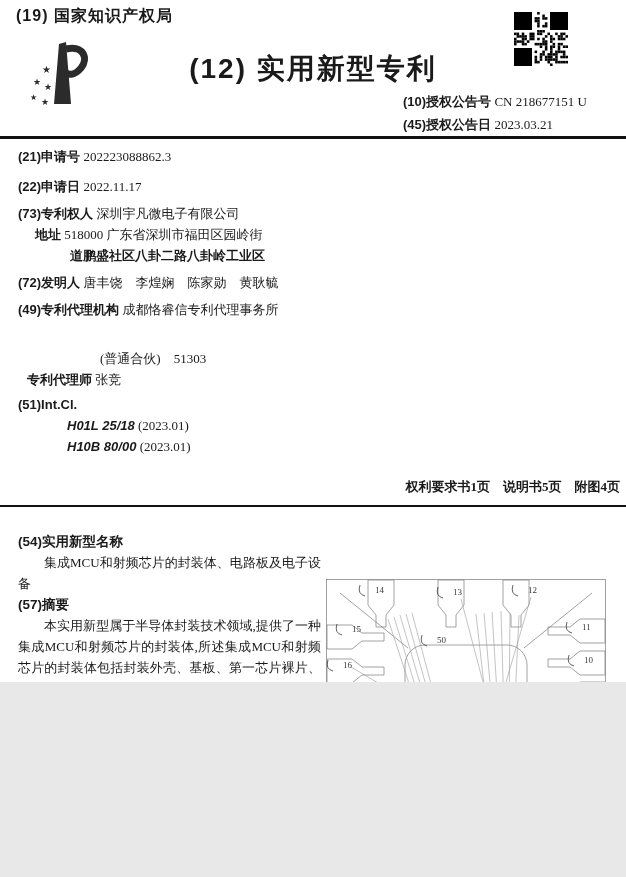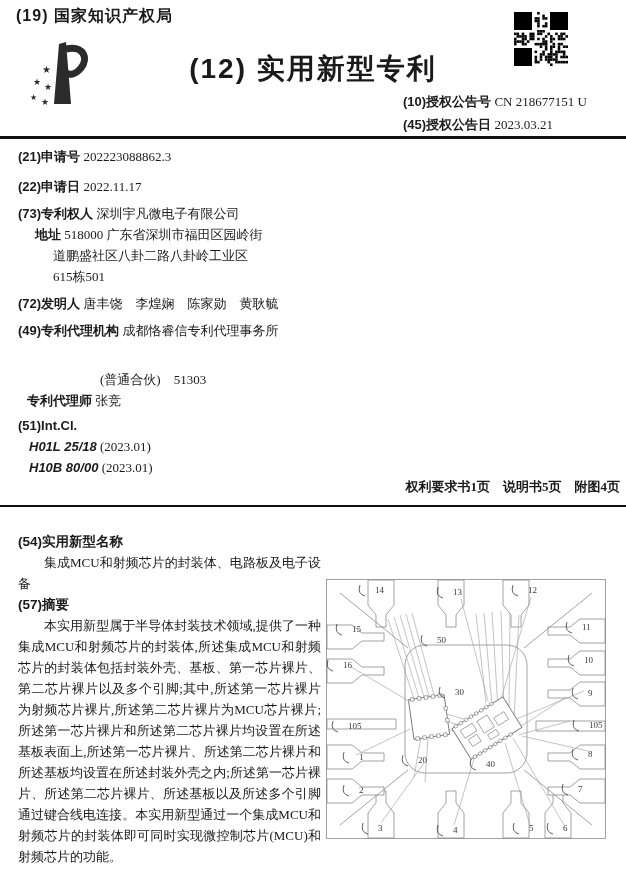--- a/index.html
+++ b/index.html
@@ -1,35 +1,35 @@
 <!DOCTYPE html>
 <html><head>
 <meta charset="utf-8">
 <style>
   html,body{margin:0;padding:0;background:#e8e8e8;}
   .page{
-    position:relative;width:626px;height:877px;margin:0 auto;background:#ffffff;
+    position:relative;width:626px;height:682px;margin:0 auto;background:#ffffff;
     font-family:"Liberation Serif",serif;color:#1a1a1a;overflow:hidden;
   }
   .hdr-office{position:absolute;left:16px;top:6px;font-family:"Liberation Sans",sans-serif;
     font-weight:bold;font-size:16px;letter-spacing:1px;}
   .doc-type{position:absolute;left:0;top:50px;width:100%;text-align:center;
     font-family:"Liberation Sans",sans-serif;font-weight:bold;font-size:28px;letter-spacing:2px;}
   .logo{position:absolute;left:28px;top:40px;}
   .qr{position:absolute;left:514px;top:12px;}
   .pub{position:absolute;left:403px;top:90px;font-size:13px;line-height:23px;white-space:nowrap;}
   .pub .lbl{font-family:"Liberation Sans",sans-serif;font-weight:bold;}
   .rule1{position:absolute;left:0;top:136px;width:626px;height:3px;background:#111;}
   .rule2{position:absolute;left:0;top:505px;width:626px;height:2px;background:#111;}
 
   .biblio{position:absolute;left:18px;top:146px;width:340px;font-size:13px;line-height:21px;}
   .biblio .lbl{font-family:"Liberation Sans",sans-serif;font-weight:bold;}
   .mt9{margin-top:9px;} .mt6{margin-top:6px;} .mt4{margin-top:4px;}
-  .ind1{margin-left:17px;} .ind2{margin-left:35px;} .ind3{margin-left:82px;margin-top:28px;} .ind4{margin-left:9px;} .ind5{margin-left:11px;}
-  .icl-code{font-family:"Liberation Sans",sans-serif;font-weight:bold;font-style:italic;}
+  .ind1{margin-left:17px;} .ind2{margin-left:52px;font-weight:bold;} .ind3{margin-left:82px;margin-top:28px;} .ind4{margin-left:9px;} .ind5{margin-left:11px;}
+  .icl-code{font-family:"Liberation Sans",sans-serif;font-weight:bold;font-style:italic;margin-left:38px;}
   .pages-info{position:absolute;right:6px;top:478px;font-size:13px;font-weight:600;}
 
   .left-col{position:absolute;left:18px;top:531px;width:303px;font-size:13px;line-height:21px;}
   .sec-label{font-family:"Liberation Sans",sans-serif;font-weight:bold;font-size:13.5px;}
   .para{margin:0;text-indent:2em;text-align:justify;}
 
   .figure-box{position:absolute;left:326px;top:579px;width:280px;height:260px;}
   .fig-line{stroke:#8a8a8a;stroke-width:0.8;fill:none;}
   .fig-wire{stroke:#9a9a9a;stroke-width:0.6;fill:none;}
   .die{stroke:#777;stroke-width:0.9;fill:#fff;}
@@ -209,21 +209,20 @@
     </div>
     <div class="mt6">
       <span class="lbl">(73)专利权人</span>
       <span>深圳宇凡微电子有限公司</span>
     </div>
     <div class="ind1">
       <span class="lbl">地址</span>
       <span>518000 广东省深圳市福田区园岭街</span>
     </div>
     <div class="ind2">道鹏盛社区八卦二路八卦岭工业区</div>
-    <div class="ind2">615栋501</div>
     <div class="mt6">
       <span class="lbl">(72)发明人</span>
       <span>唐丰饶　李煌娴　陈家勋　黄耿毓</span>
     </div>
     <div class="mt6">
       <span class="lbl">(49)专利代理机构</span>
       <span>成都恪睿信专利代理事务所</span>
     </div>
     <div class="ind3">(普通合伙)　51303</div>
     <div class="ind4">

